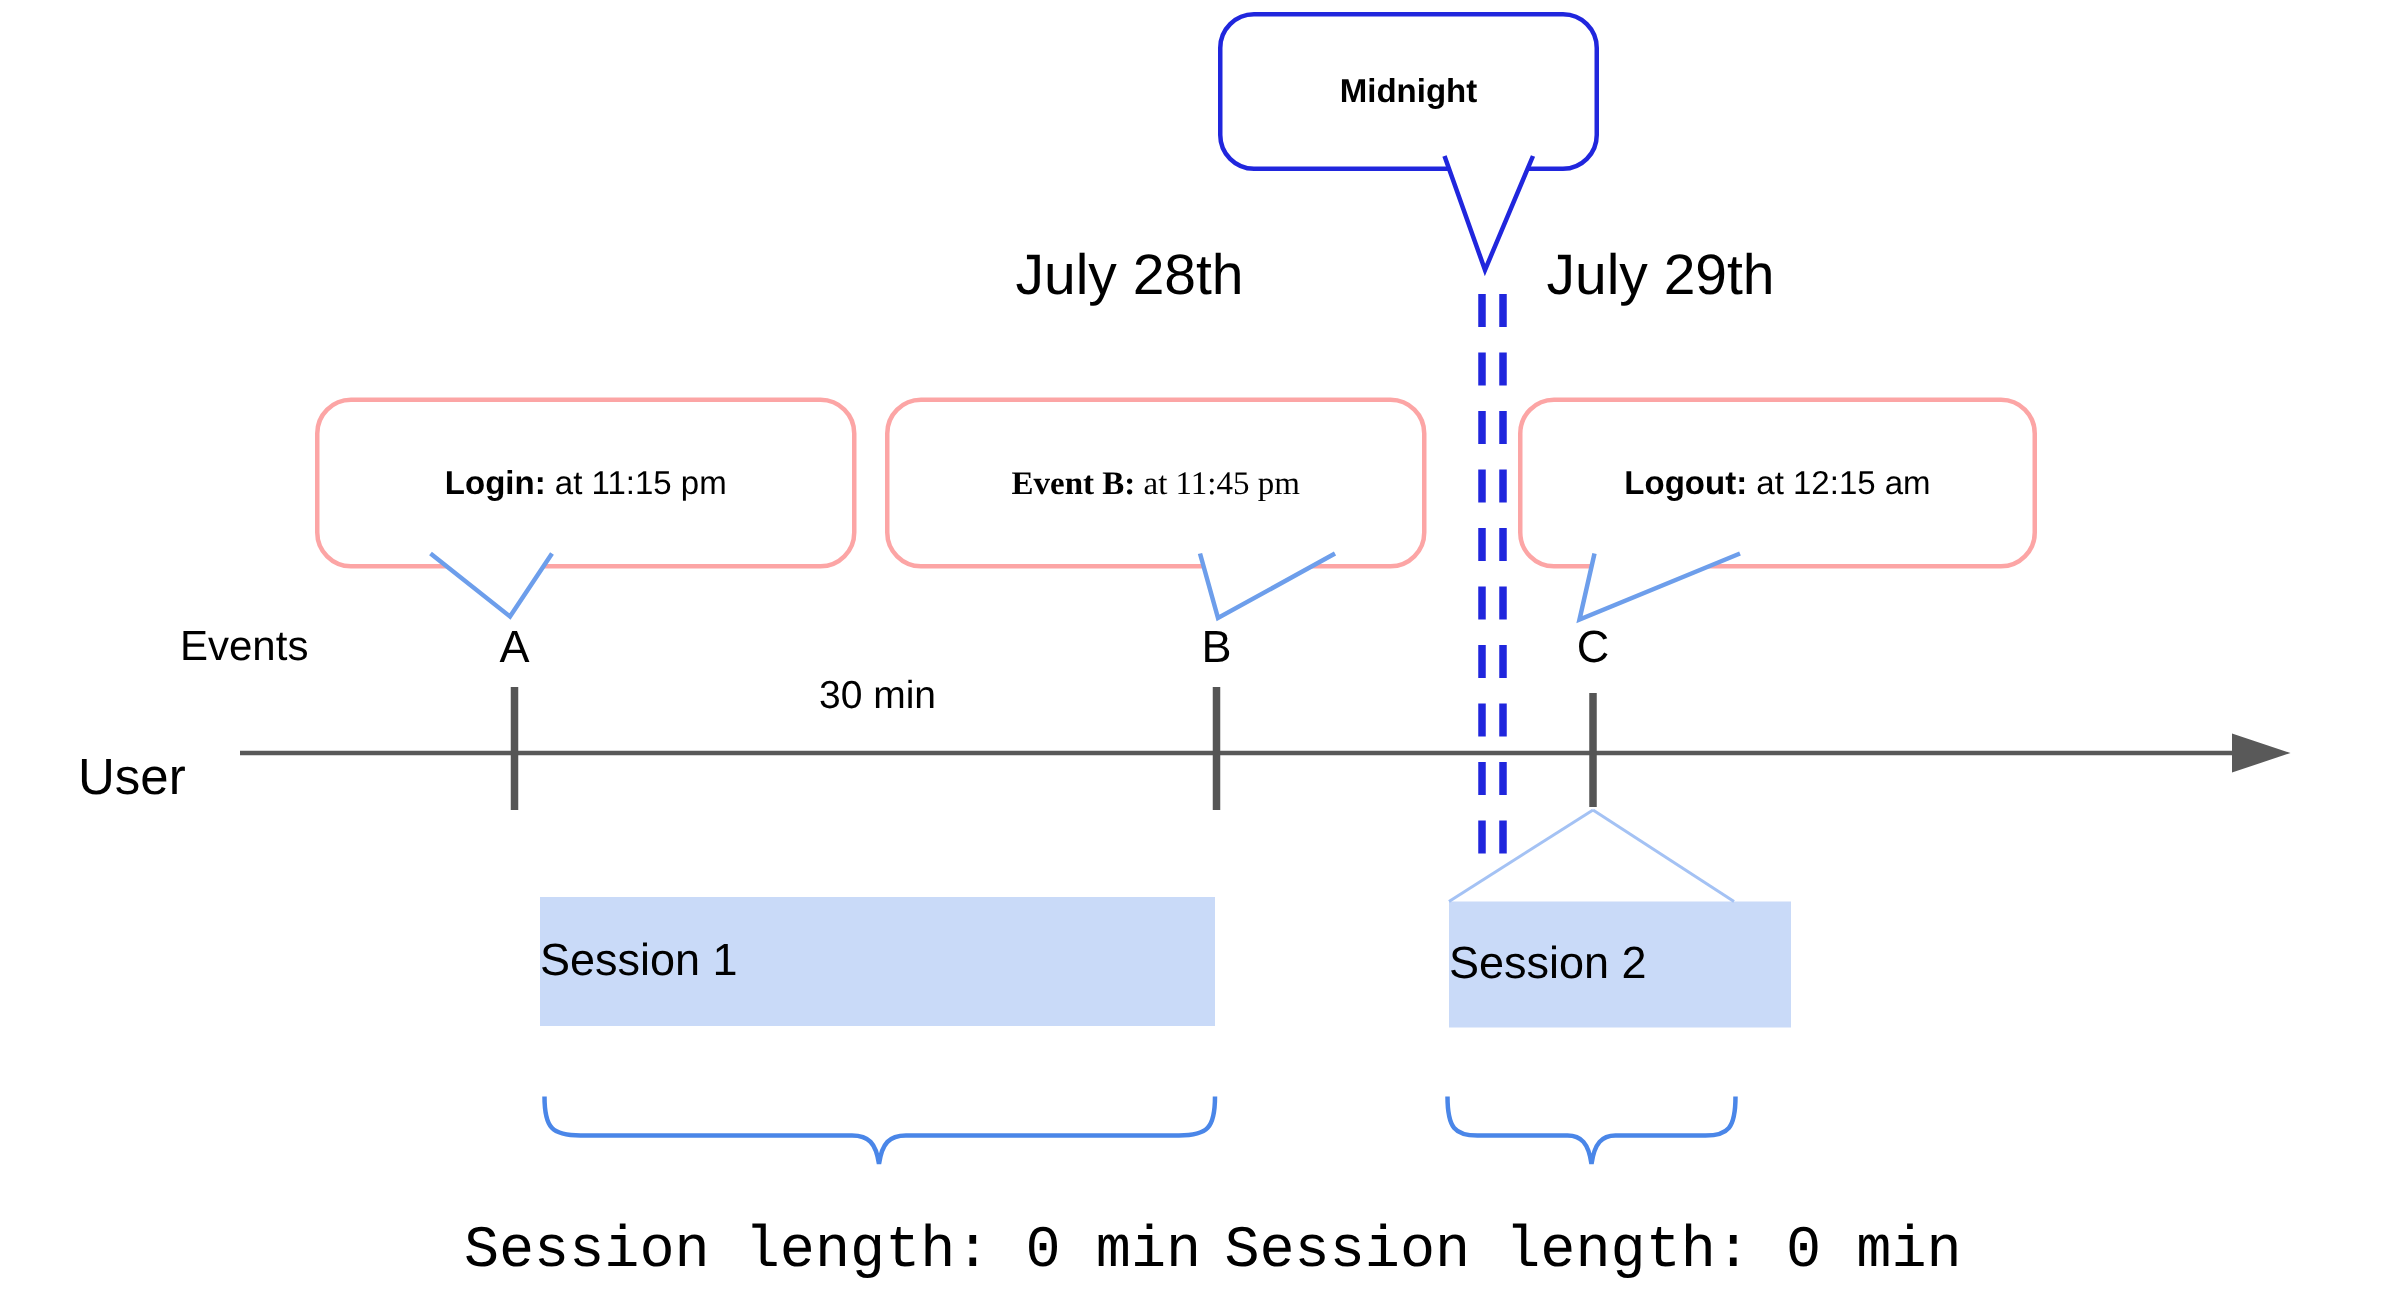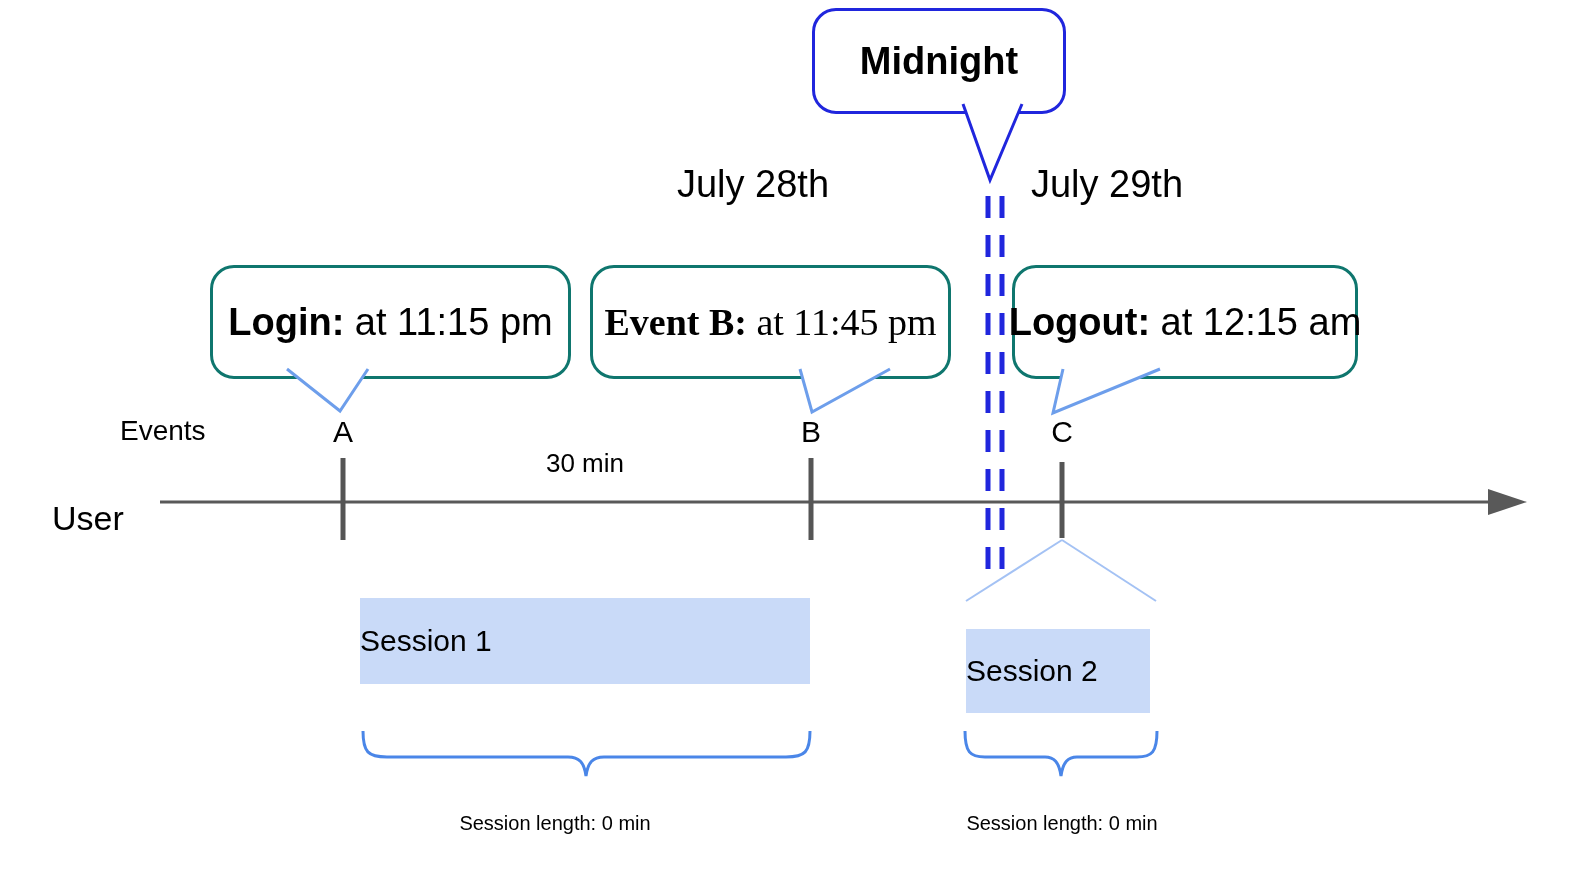--- a/index.html
+++ b/index.html
@@ -6,33 +6,33 @@
   #stage{
     position:relative;width:1596px;height:870px;background:#ffffff;overflow:hidden;
     font-family:"Liberation Sans","DejaVu Sans",sans-serif;color:#000;
   }
   .label{position:absolute;white-space:nowrap;}
   .center-x{transform:translateX(-50%);}
   .bubble{
     position:absolute;background:#ffffff;border-radius:24px;z-index:1;
     display:flex;align-items:center;justify-content:center;white-space:pre;
   }
-  .bubble-light{border:3px solid #0f766e;}
+  .bubble-light{border:3px solid #fca5a5;}
   .bubble-dark{border:3px solid #2026dd;}
-  .bubble .txt{font-size:38px;}
+  .bubble .txt{font-size:22px;}
   .bold{font-weight:bold;}
   .session-box{
     position:absolute;background:#c9daf8;z-index:1;
     display:flex;align-items:center;font-size:30px;
   }
   #overlay{position:absolute;left:0;top:0;z-index:2;pointer-events:none;}
   .date-label{font-size:38px;top:163px;}
   .marker-label{font-size:30px;top:415px;}
   .small-label{font-size:26px;}
-  .len-label{font-size:20px;top:812px;}
+  .len-label{font-size:39px;top:812px;font-family:Liberation Mono, monospace;}
 </style>
 </head>
 <body>
 
 <div id="stage">
 
   <div class="bubble bubble-dark" style="left:812px;top:8px;width:248px;height:100px;">
     <span class="txt bold">Midnight</span>
   </div>
 
@@ -54,21 +54,21 @@
   <div class="label" style="left:120px;top:415px;font-size:28px;">Events</div>
   <div class="label marker-label center-x" style="left:343px;">A</div>
   <div class="label marker-label center-x" style="left:811px;">B</div>
   <div class="label marker-label center-x" style="left:1062px;">C</div>
   <div class="label small-label center-x" style="left:585px;top:448px;">30 min</div>
   <div class="label" style="left:52px;top:483px;font-size:34px;margin-top:16px;">User</div>
 
   <div class="session-box" style="left:360px;top:598px;width:450px;height:86px;">
     <span>Session 1</span>
   </div>
-  <div class="session-box" style="left:966px;top:601px;width:184px;height:84px;margin-top:28px;">
+  <div class="session-box" style="left:966px;top:601px;width:228px;height:84px;">
     <span>Session 2</span>
   </div>
 
   <div class="label len-label center-x" style="left:555px;">Session length: 0 min</div>
   <div class="label len-label center-x" style="left:1062px;">Session length: 0 min</div>
 
   <svg id="overlay" width="1596" height="870" viewBox="0 0 1596 870">
 
     <line x1="988" y1="196" x2="988" y2="582" stroke="#2026dd" stroke-width="5" stroke-dasharray="22 17"></line>
     <line x1="1002" y1="196" x2="1002" y2="582" stroke="#2026dd" stroke-width="5" stroke-dasharray="22 17"></line>

